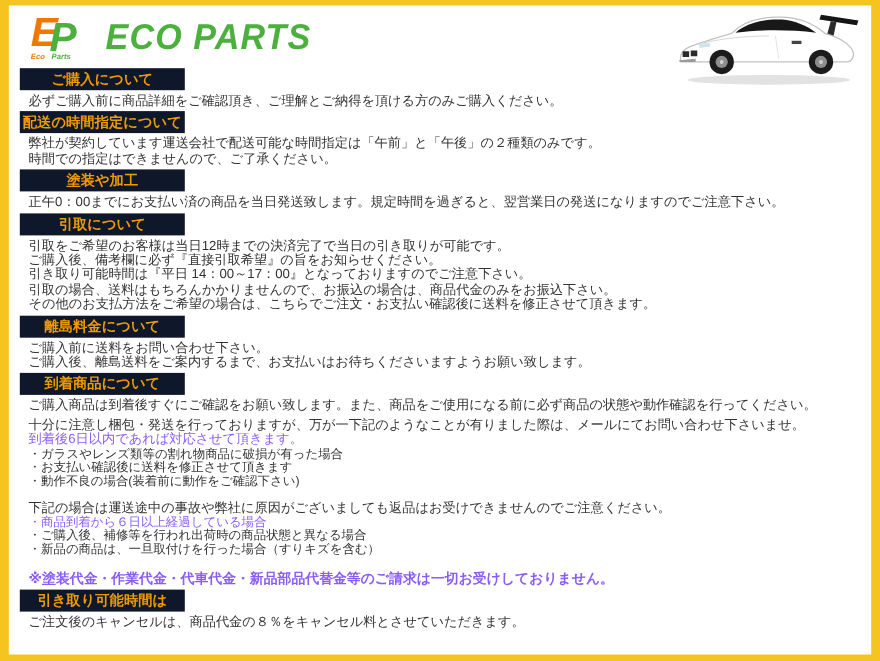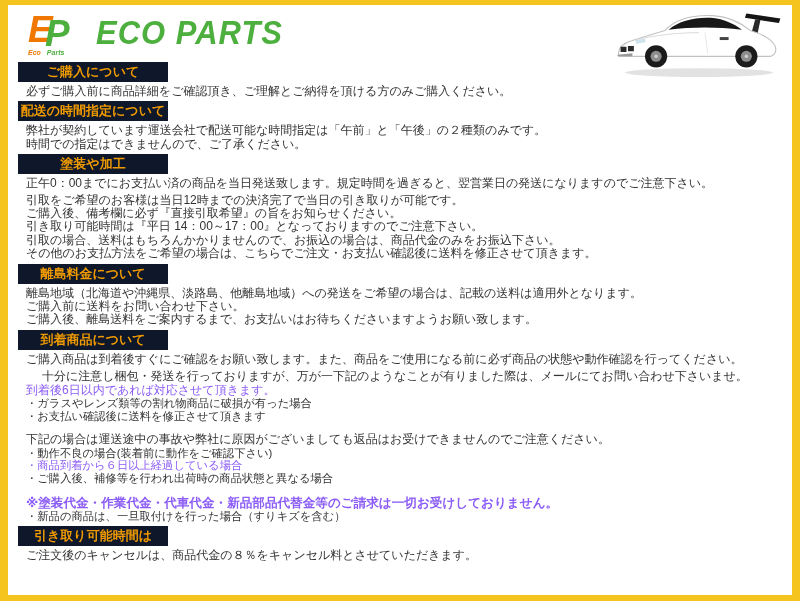--- a/index.html
+++ b/index.html
@@ -31,21 +31,21 @@
   .sec{margin:0 0 3px 10px;}
   .sec-h{
     box-sizing:border-box;width:150px;height:20px;line-height:20px;
     background:#0f172a;color:#EE9A00;font-weight:bold;font-size:13px;
     text-align:center;margin-bottom:3px;white-space:nowrap;overflow:visible;
   }
   .sec-b{color:#333333;font-size:12px;line-height:13.4px;padding-left:8px;}
   .row{white-space:nowrap;}
   .bullet{font-size:11.3px;line-height:12.6px;}
   .red{color:#8b5cf6;}
-  .sp{margin-top:4px;margin-left:16px;}
+  .sp{margin-top:4px;}
   .gap{margin-top:11px;}
   .notice{font-weight:bold;font-size:12.6px;margin-top:12px;line-height:14px;}
 </style>
 </head>
 <body>
 
 <div class="frame">
 
   <div class="header">
     <div class="logo">
@@ -107,52 +107,52 @@
   </div>
 
   <div class="sec">
     <div class="sec-h">塗装や加工</div>
     <div class="sec-b">
       <div class="row">正午0：00までにお支払い済の商品を当日発送致します。規定時間を過ぎると、翌営業日の発送になりますのでご注意下さい。</div>
     </div>
   </div>
 
   <div class="sec">
+    <div class="sec-h">引取について</div>
     <div class="sec-b">
       <div class="row">引取をご希望のお客様は当日12時までの決済完了で当日の引き取りが可能です。</div>
       <div class="row">ご購入後、備考欄に必ず『直接引取希望』の旨をお知らせください。</div>
       <div class="row">引き取り可能時間は『平日 14：00～17：00』となっておりますのでご注意下さい。</div>
       <div class="row">引取の場合、送料はもちろんかかりませんので、お振込の場合は、商品代金のみをお振込下さい。</div>
       <div class="row">その他のお支払方法をご希望の場合は、こちらでご注文・お支払い確認後に送料を修正させて頂きます。</div>
     </div>
   </div>
 
   <div class="sec">
     <div class="sec-h">離島料金について</div>
     <div class="sec-b">
-      <div class="row">離島地域（北海道や沖縄県、淡路島、他離島地域）への発送をご希望の場合は、記載の送料は適用外となります。</div>
       <div class="row">ご購入前に送料をお問い合わせ下さい。</div>
       <div class="row">ご購入後、離島送料をご案内するまで、お支払いはお待ちくださいますようお願い致します。</div>
     </div>
   </div>
 
   <div class="sec">
     <div class="sec-h">到着商品について</div>
     <div class="sec-b">
       <div class="row">ご購入商品は到着後すぐにご確認をお願い致します。また、商品をご使用になる前に必ず商品の状態や動作確認を行ってください。</div>
       <div class="row sp">十分に注意し梱包・発送を行っておりますが、万が一下記のようなことが有りました際は、メールにてお問い合わせ下さいませ。</div>
       <div class="row red">到着後6日以内であれば対応させて頂きます。</div>
       <div class="row bullet">・ガラスやレンズ類等の割れ物商品に破損が有った場合</div>
       <div class="row bullet">・お支払い確認後に送料を修正させて頂きます</div>
+      <div class="row bullet">・動作不良の場合(装着前に動作をご確認下さい)</div>
       <div class="row gap">下記の場合は運送途中の事故や弊社に原因がございましても返品はお受けできませんのでご注意ください。</div>
-      <div class="row bullet">・動作不良の場合(装着前に動作をご確認下さい)</div>
       <div class="row bullet red">・商品到着から６日以上経過している場合</div>
       <div class="row bullet">・ご購入後、補修等を行われ出荷時の商品状態と異なる場合</div>
+      <div class="row bullet">・新品の商品は、一旦取付けを行った場合（すりキズを含む）</div>
       <div class="row red notice">※塗装代金・作業代金・代車代金・新品部品代替金等のご請求は一切お受けしておりません。</div>
-      <div class="row bullet">・新品の商品は、一旦取付けを行った場合（すりキズを含む）</div>
     </div>
   </div>
 
   <div class="sec">
     <div class="sec-h">引き取り可能時間は</div>
     <div class="sec-b">
       <div class="row">ご注文後のキャンセルは、商品代金の８％をキャンセル料とさせていただきます。</div>
     </div>
   </div>
 

